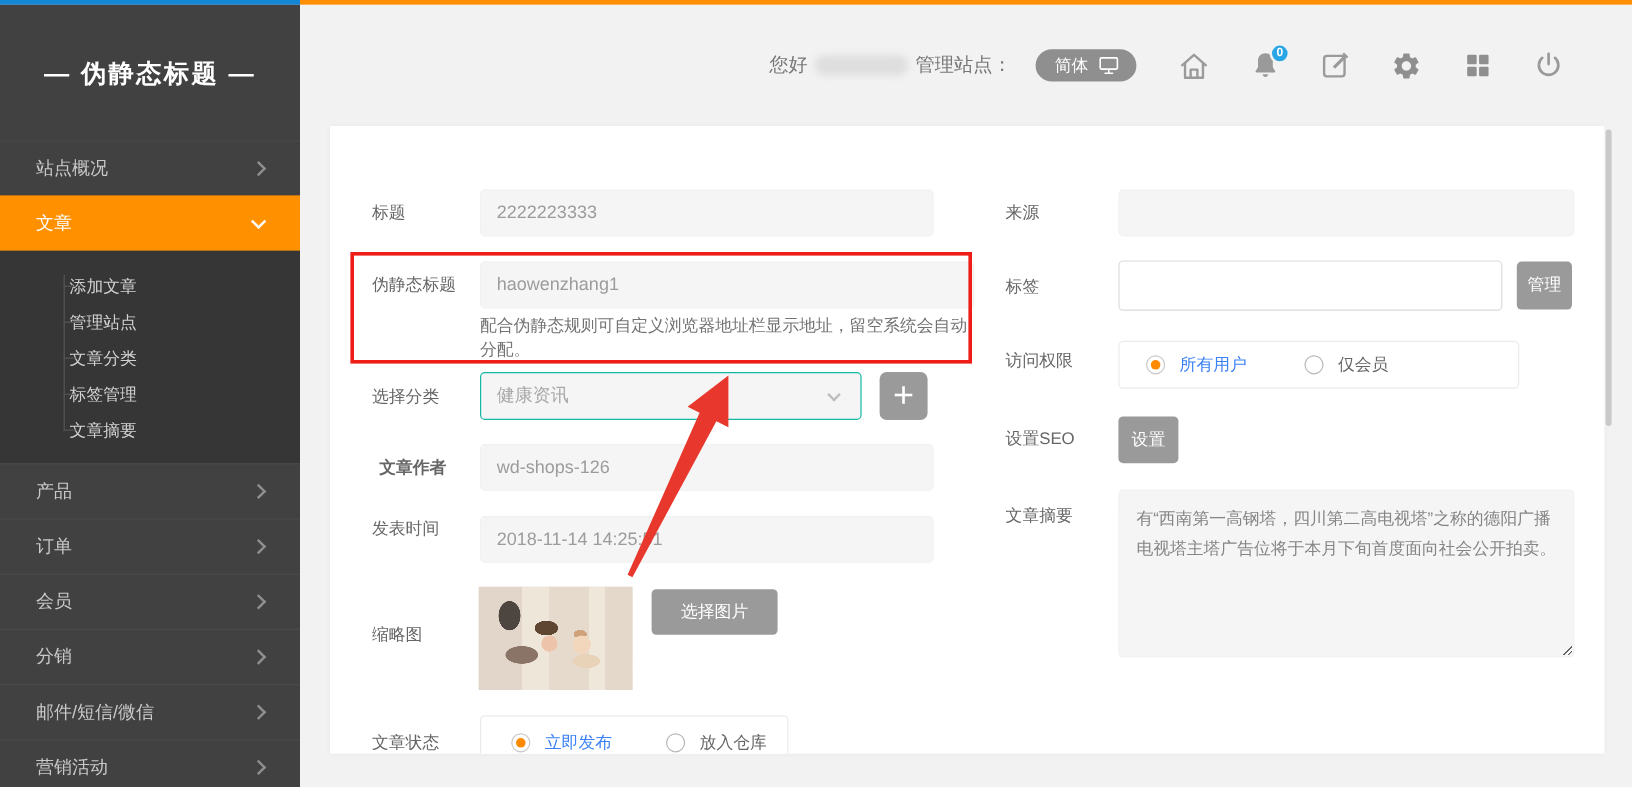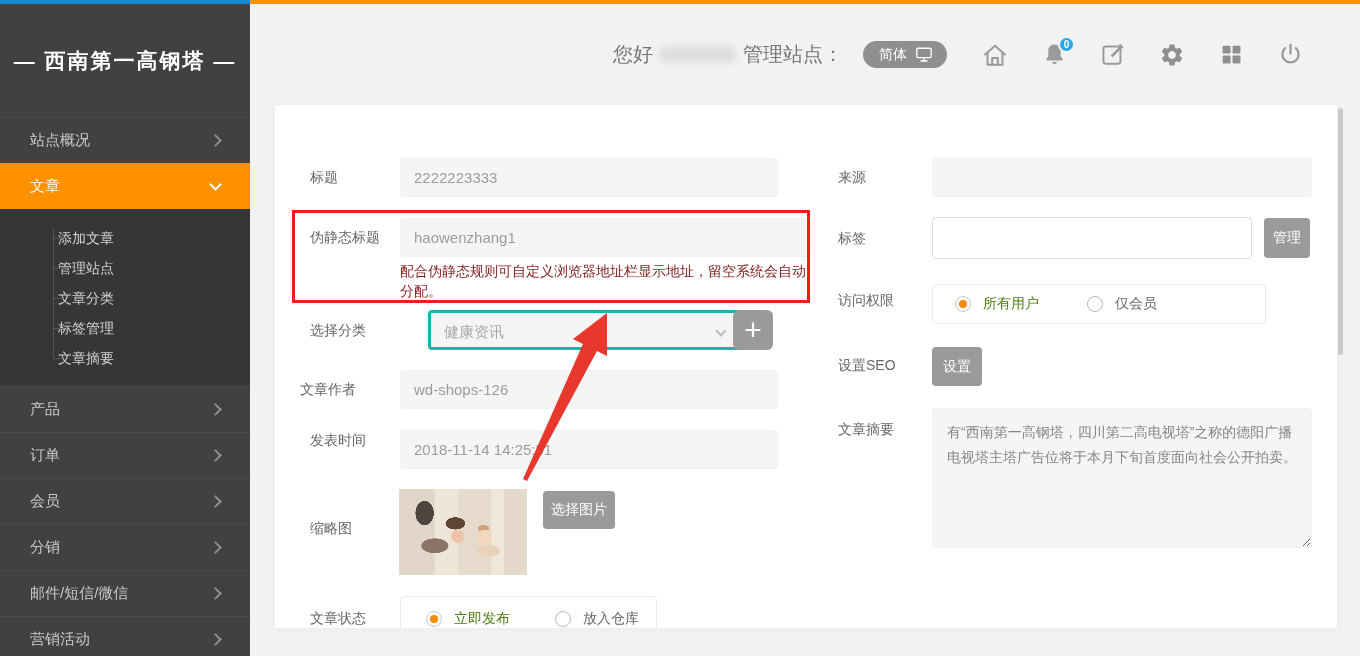--- a/index.html
+++ b/index.html
@@ -20,41 +20,41 @@
   .chev { display:inline-block; width:9px; height:9px; border-right:2px solid #8f8f8f; border-bottom:2px solid #8f8f8f; }
   .chev.right { transform:rotate(-45deg); }
   .chev.down { transform:rotate(45deg); border-color:#fff; margin-top:-4px; }
   .submenu { position:relative; background:#363636; padding:14px 0 13px; }
   .tree-line { position:absolute; left:53px; top:20px; height:130px; width:1px; background:#555; }
   .sub-item { position:relative; height:30px; line-height:30px; padding-left:58px; font-size:14px; color:#d2d2d2; cursor:pointer; }
   .sub-item::before { content:''; position:absolute; left:53px; top:15px; width:10px; height:1px; background:#555; }
 
   
   .topbar { position:absolute; left:250px; top:4px; right:0; height:101px; background:#f2f2f2; display:flex; align-items:center; justify-content:flex-end; padding-right:56px; }
-  .greet { font-size:20px; color:#777; }
+  .greet { font-size:16px; color:#777; }
   .blur-name { width:78px; height:17px; background:#dedede; border-radius:9px; filter:blur(3px); margin:0 6px; }
   .pill { display:flex; align-items:center; gap:8px; height:27px; padding:0 14px 0 16px; margin:0 34px 0 20px; background:#8f8f8f; border:none; border-radius:14px; color:#fff; font-size:14px; cursor:pointer; font-family:inherit; }
   .hicon { position:relative; width:28px; height:28px; margin-left:31px; display:flex; align-items:center; justify-content:center; cursor:pointer; }
   .badge { position:absolute; top:-5px; right:-7px; min-width:17px; height:17px; border-radius:9px; background:#2aa5e6; border:2px solid #f2f2f2; color:#fff; font-size:10px; font-weight:bold; font-style:normal; display:flex; align-items:center; justify-content:center; }
 
   
   .card { position:absolute; left:275px; top:105px; width:1062px; height:523px; background:#fff; overflow:hidden; box-shadow:0 0 6px rgba(0,0,0,0.04); }
   .flabel { position:absolute; font-size:14px; color:#666; white-space:nowrap; }
   .tinput { position:absolute; background:#f5f5f5; border:1px solid #f1f1f1; border-radius:4px; color:#9c9c9c; font-size:15px; padding:0 13px; font-family:inherit; outline:none; }
-  .sel { position:absolute; background:#f5f5f5; border:3px solid #14b8a6; border-radius:4px; color:#a8a8a8; font-size:15px; line-height:38px; padding:0 13px; cursor:pointer;margin-left:28px; }
+  .sel { position:absolute; background:#f5f5f5; border:1px solid #14b8a6; border-radius:4px; color:#a8a8a8; font-size:15px; line-height:38px; padding:0 13px; cursor:pointer; }
   .sel-chev { position:absolute; right:18px; top:14px; width:8px; height:8px; border-right:2px solid #bdbdbd; border-bottom:2px solid #bdbdbd; transform:rotate(45deg); }
-  .help { position:absolute; font-size:14px; color:#7f1d1d; line-height:20px; }
+  .help { position:absolute; font-size:14px; color:#737373; line-height:20px; }
   .gbtn { position:absolute; background:#9a9a9a; border:none; border-radius:4px; color:#fff; font-size:14px; cursor:pointer; font-family:inherit; }
   .plusbtn { border-radius:6px; font-size:30px; font-weight:300; line-height:34px; }
   .wbox { position:absolute; background:#fff; border:1px solid #ebebeb; border-radius:4px; display:flex; align-items:center; }
   .radio { display:inline-block; width:16px; height:16px; border:1px solid #b8b8b8; border-radius:50%; position:relative; cursor:pointer; flex:none; }
   .radio.sel-on { border-color:#c9c9c9; }
   .radio.sel-on::after { content:''; position:absolute; left:3px; top:3px; width:8px; height:8px; border-radius:50%; background:#ff8a00; }
   .rlabel { font-size:14px; color:#666; margin:0 0 0 12px; cursor:pointer; }
-  .rlabel.on { color:#4d7c0f; }
+  .rlabel.on { color:#3b82f6; }
   .thumb { position:absolute; left:124px; top:384px; width:128px; height:86px; overflow:hidden;
     background:
       radial-gradient(ellipse 16px 10px at 44% 40%, #5f4632 60%, rgba(95,70,50,0) 62%),
       radial-gradient(ellipse 11px 11px at 46% 55%, #edc3a9 60%, rgba(237,195,169,0) 62%),
       radial-gradient(ellipse 12px 12px at 67% 56%, #f3d7bd 62%, rgba(243,215,189,0) 64%),
       radial-gradient(ellipse 9px 6px at 66% 46%, #cfa27c 60%, rgba(207,162,124,0) 62%),
       radial-gradient(ellipse 15px 20px at 20% 28%, #4d4540 60%, rgba(77,69,64,0) 62%),
       radial-gradient(ellipse 24px 13px at 28% 66%, #8a7468 55%, rgba(138,116,104,0) 58%),
       radial-gradient(ellipse 20px 10px at 70% 72%, #e9d3b8 55%, rgba(233,211,184,0) 60%),
       linear-gradient(90deg, #e2d6ca 0 28%, #efe6da 28% 46%, #e6dacd 46% 72%, #f0e7db 72% 82%, #e4d8cb 82%),
@@ -68,21 +68,21 @@
   .scroll-thumb { position:absolute; left:1338px; top:108px; width:5px; height:247px; background:#c9c9c9; border-radius:3px; cursor:pointer; }
 </style>
 </head>
 <body>
 
 <div class="stage">
   <div class="strip-blue"></div>
   <div class="strip-orange"></div>
 
   <aside class="sidebar">
-    <div class="logo">— 西南第一高钢塔 —</div>
+    <div class="logo">— 伪静态标题 —</div>
     <nav>
       <div class="nav-item">
         <span class="lbl">站点概况</span>
         <span class="chev right"></span>
       </div>
       <div class="nav-item active">
         <span class="lbl">文章</span>
         <span class="chev down"></span>
       </div>
       <div class="submenu">
@@ -183,29 +183,29 @@
     <input class="tinput" style="left: 125px; top: 113px; width: 412px; height: 39px;" value="haowenzhang1">
     <div class="help" style="left:125px; top:156px; width:408px;">配合伪静态规则可自定义浏览器地址栏显示地址，留空系统会自动分配。</div>
 
     <span class="flabel" style="left:35px; top:205px; line-height:40px;">选择分类</span>
     <div class="sel" style="left:125px; top:205px; width:318px; height:40px;">
       <span>健康资讯</span>
       <span class="sel-chev"></span>
     </div>
     <button class="gbtn plusbtn" style="left:458px; top:205px; width:40px; height:40px;">+</button>
 
-    <span class="flabel" style="left:25px; top:265px; line-height:39px;">文章作者</span>
+    <span class="flabel" style="left:41px; top:265px; line-height:39px;font-weight:bold;">文章作者</span>
     <input class="tinput" style="left: 125px; top: 265px; width: 378px; height: 39px;" value="wd-shops-126">
 
     <span class="flabel" style="left:35px; top:316px; line-height:39px;">发表时间</span>
     <input class="tinput" style="left: 125px; top: 325px; width: 378px; height: 39px;" value="2018-11-14 14:25:51">
 
     <span class="flabel" style="left:35px; top:388px; line-height:30px;margin-top:20px;">缩略图</span>
     <div class="thumb"></div>
-    <button class="gbtn" style="left:268px; top:386px; width:72px; height:38px;">选择图片</button>
+    <button class="gbtn" style="left:268px; top:386px; width:105px; height:38px;">选择图片</button>
 
     <span class="flabel" style="left:35px; top:498px; line-height:30px;">文章状态</span>
     <div class="wbox" style="left:125px; top:491px; width:257px; height:45px; padding-left:25px; border-radius:4px 4px 0 0;">
       <span class="radio sel-on"></span>
       <span class="rlabel on" style="margin-right:45px;">立即发布</span>
       <span class="radio"></span>
       <span class="rlabel">放入仓库</span>
     </div>
 
     <span class="flabel" style="left:563px; top:53px; line-height:39px;">来源</span>

